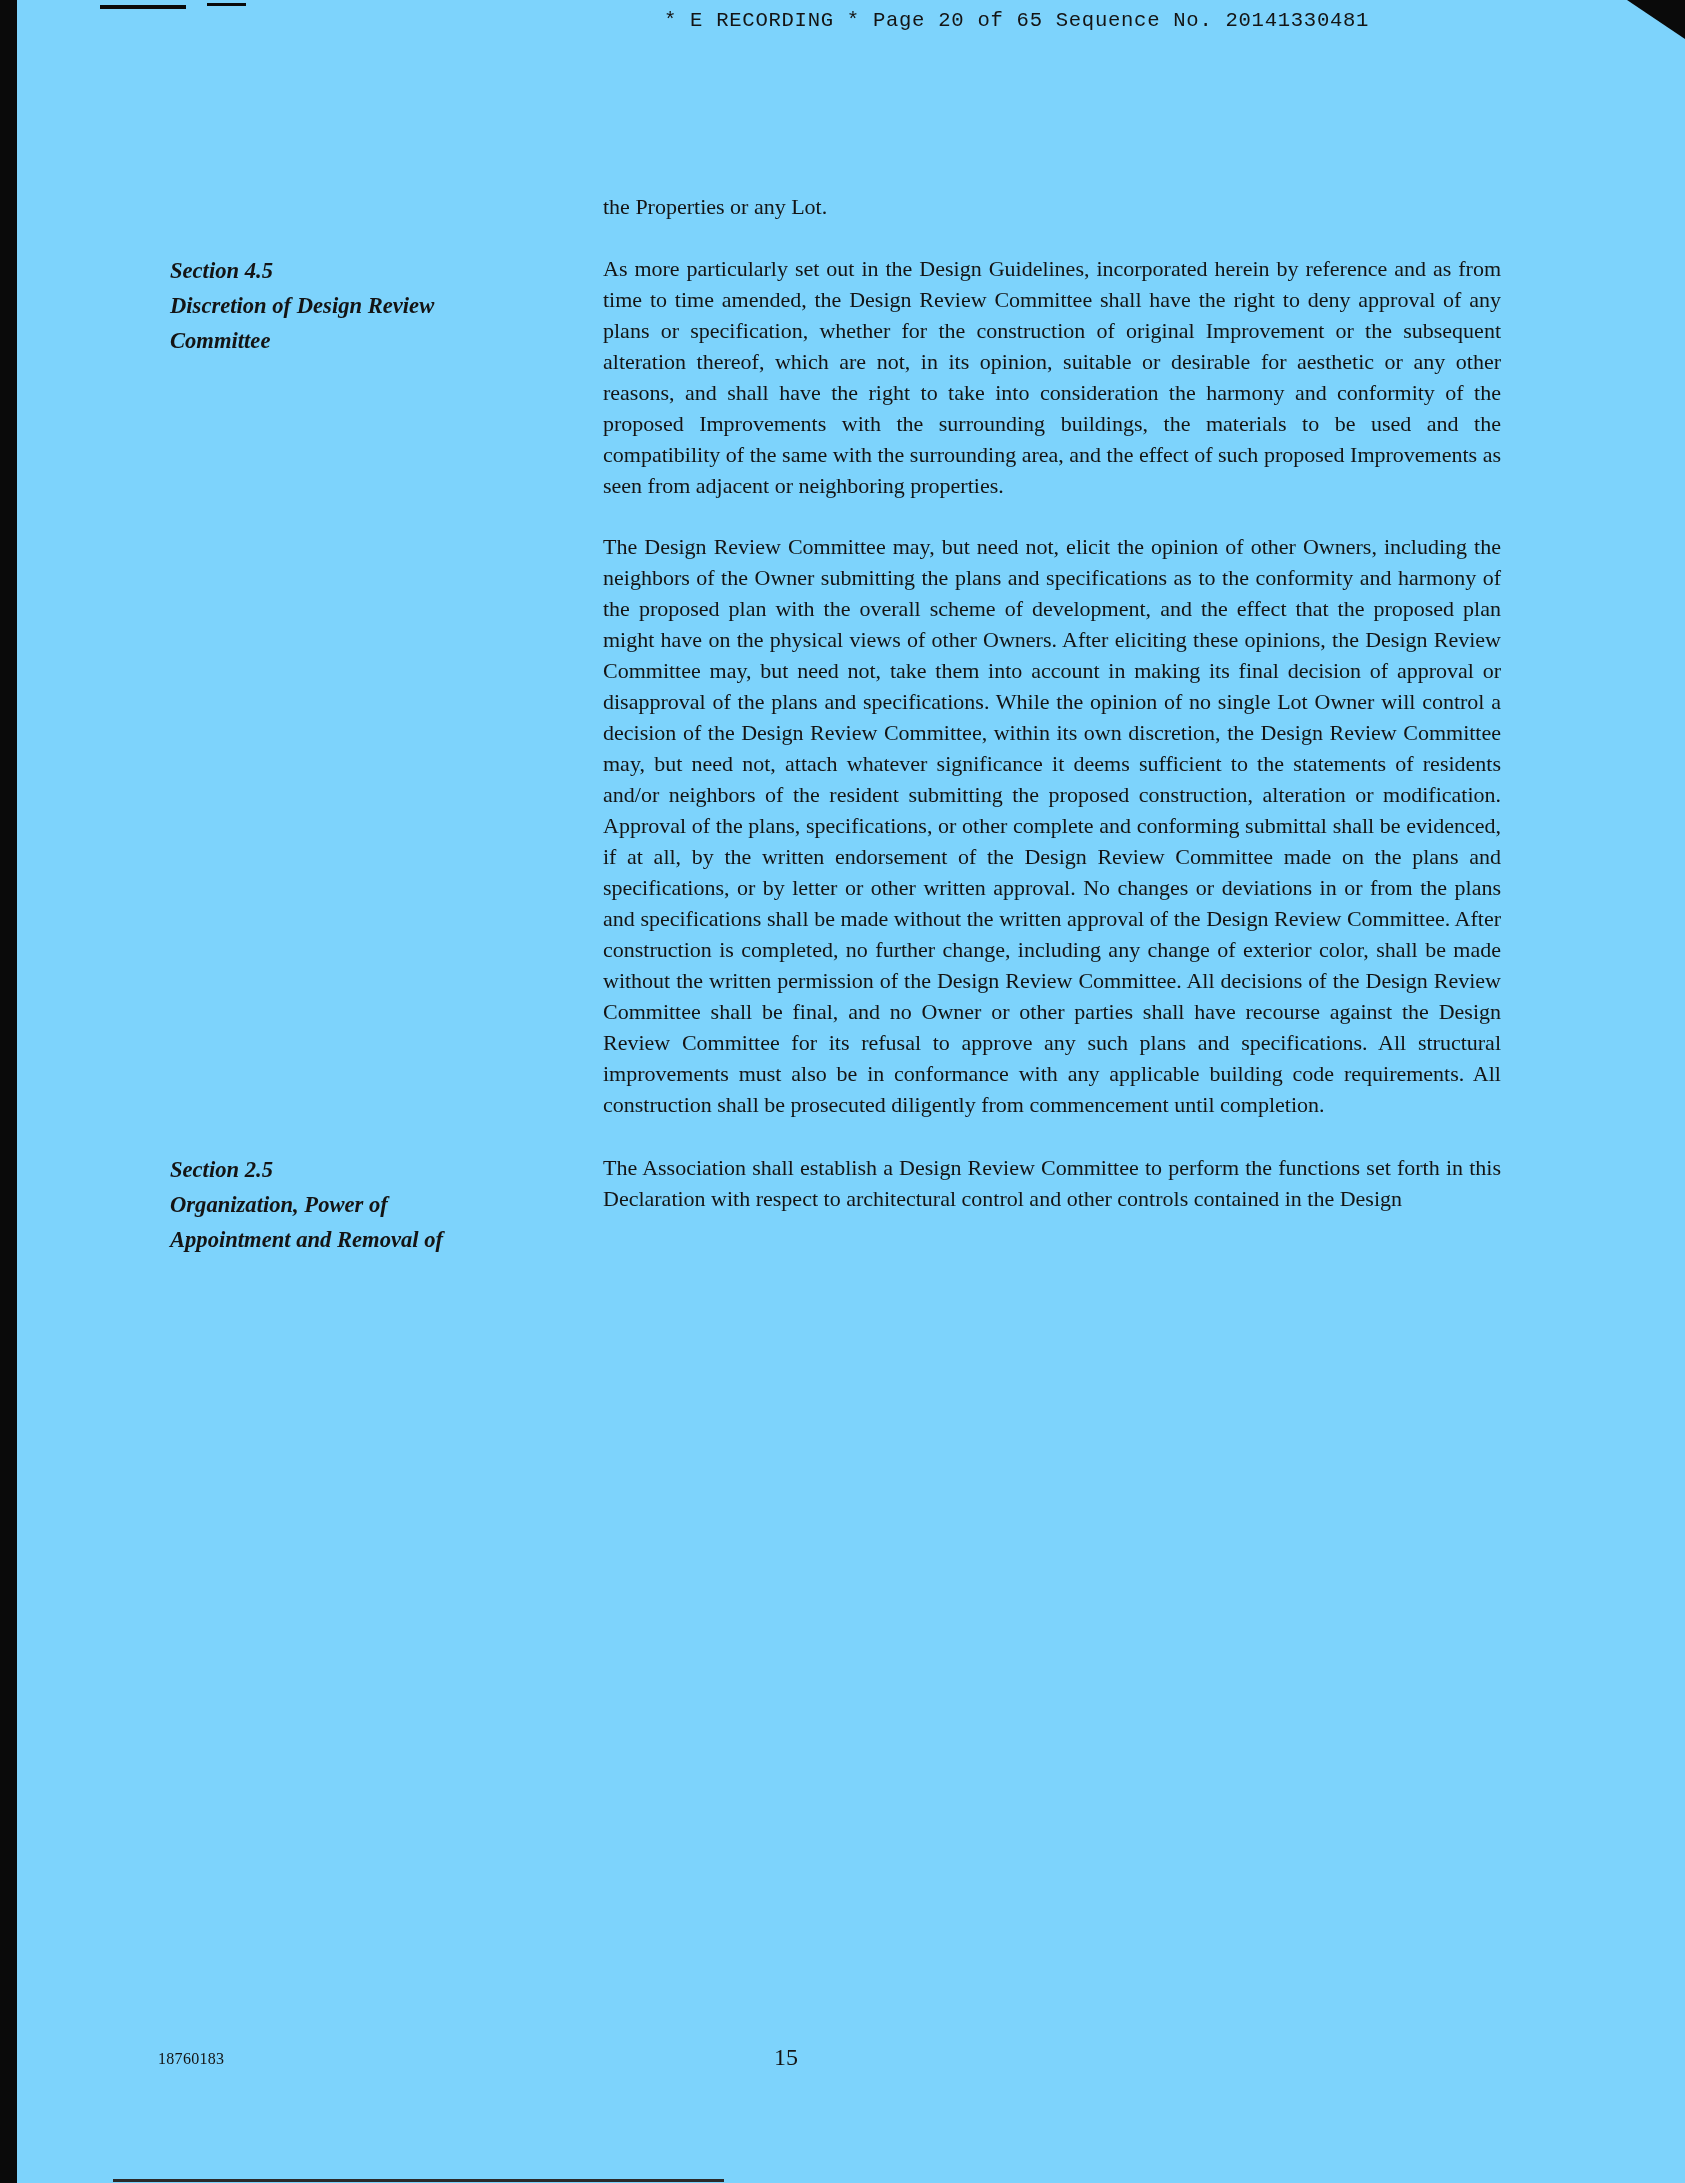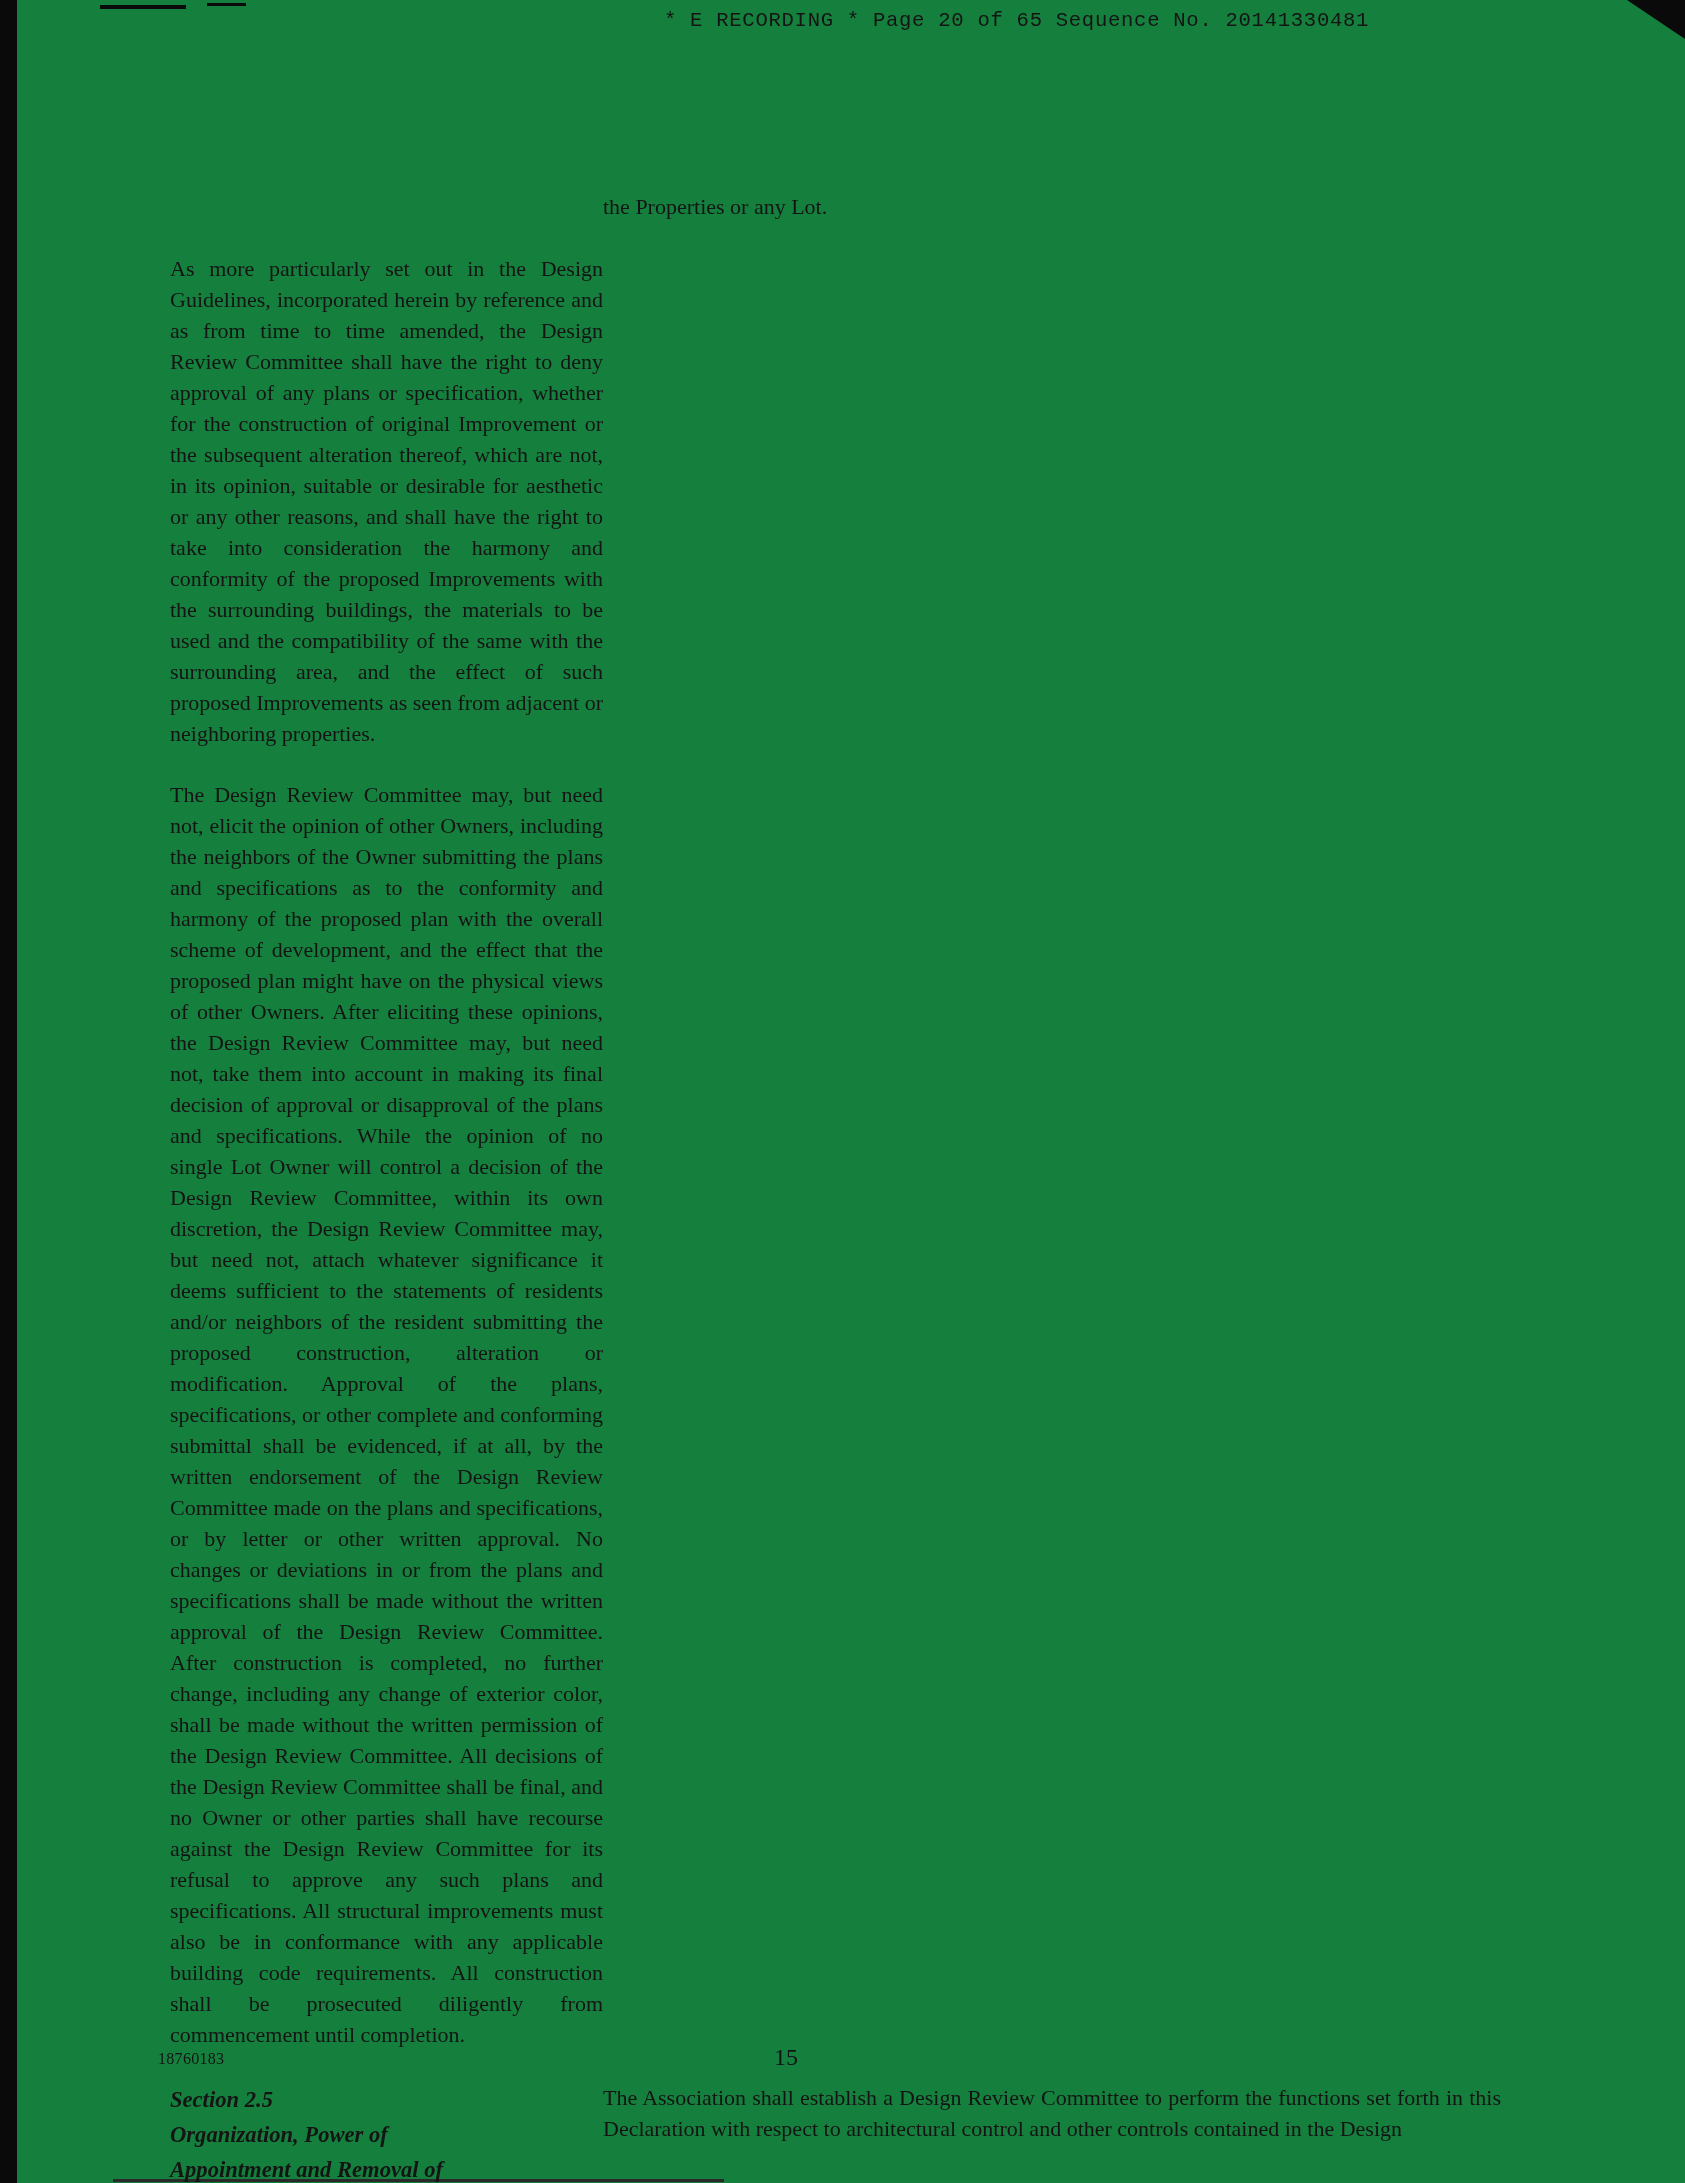--- a/index.html
+++ b/index.html
@@ -1,21 +1,21 @@
 <!DOCTYPE html>
 <html style="font-size:10.6px"><head>
 <meta charset="utf-8">
 <style>
   * { margin: 0; padding: 0; box-sizing: border-box; }
   html, body { background: #e8e8e8; }
   body { width: 1685px; height: 2183px; position: relative; }
   .page {
     position: absolute;
     inset: 0;
-    background: #15803d;
+    background: #7dd3fc;
     font-family: "Liberation Serif", serif;
     color: #141414;
     overflow: hidden;
   }
 
   
   .left-scan-bar {
     position: absolute; left: 0; top: 0; width: 17.3px; height: 2183px;
     background: #0a0a0a;
   }
@@ -78,20 +78,25 @@
   <div class="top-right-corner"></div>
   <div class="bottom-scan-line"></div>
 
   <div class="ereq-header">* E RECORDING * Page 20 of 65 Sequence No. 20141330481</div>
 
   <div class="content">
 
     <div class="intro-line">the Properties or any Lot.</div>
 
     <div class="section-row">
+      <div class="section-heading">
+        <div>Section 4.5</div>
+        <div>Discretion of Design Review</div>
+        <div>Committee</div>
+      </div>
       <div class="section-body">
         <p>As more particularly set out in the Design Guidelines, incorporated herein by reference and as from time to time amended, the Design Review Committee shall have the right to deny approval of any plans or specification, whether for the construction of original Improvement or the subsequent alteration thereof, which are not, in its opinion, suitable or desirable for aesthetic or any other reasons, and shall have the right to take into consideration the harmony and conformity of the proposed Improvements with the surrounding buildings, the materials to be used and the compatibility of the same with the surrounding area, and the effect of such proposed Improvements as seen from adjacent or neighboring properties.</p>
         <p>The Design Review Committee may, but need not, elicit the opinion of other Owners, including the neighbors of the Owner submitting the plans and specifications as to the conformity and harmony of the proposed plan with the overall scheme of development, and the effect that the proposed plan might have on the physical views of other Owners.  After eliciting these opinions, the Design Review Committee may, but need not, take them into account in making its final decision of approval or disapproval of the plans and specifications.  While the opinion of no single Lot Owner will control a decision of the Design Review Committee, within its own discretion, the Design Review Committee may, but need not, attach whatever significance it deems sufficient to the statements of residents and/or neighbors of the resident submitting the proposed construction, alteration or modification.  Approval of the plans, specifications, or other complete and conforming submittal shall be evidenced, if at all, by the written endorsement of the Design Review Committee made on the plans and specifications, or by letter or other written approval. No changes or deviations in or from the plans and specifications shall be made without the written approval of the Design Review Committee.  After construction is completed, no further change, including any change of exterior color, shall be made without the written permission of the Design Review Committee.  All decisions of the Design Review Committee shall be final, and no Owner or other parties shall have recourse against the Design Review Committee for its refusal to approve any such plans and specifications.  All structural improvements must also be in conformance with any applicable building code requirements.  All construction shall be prosecuted diligently from commencement until completion.</p>
       </div>
     </div>
 
     <div class="section-row">
       <div class="section-heading">
         <div>Section 2.5</div>
         <div>Organization, Power of</div>

